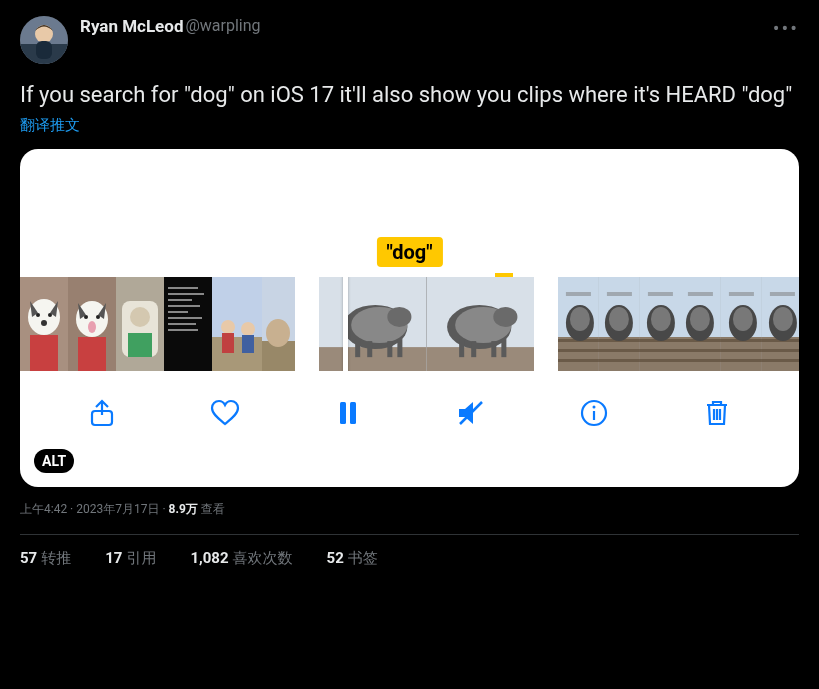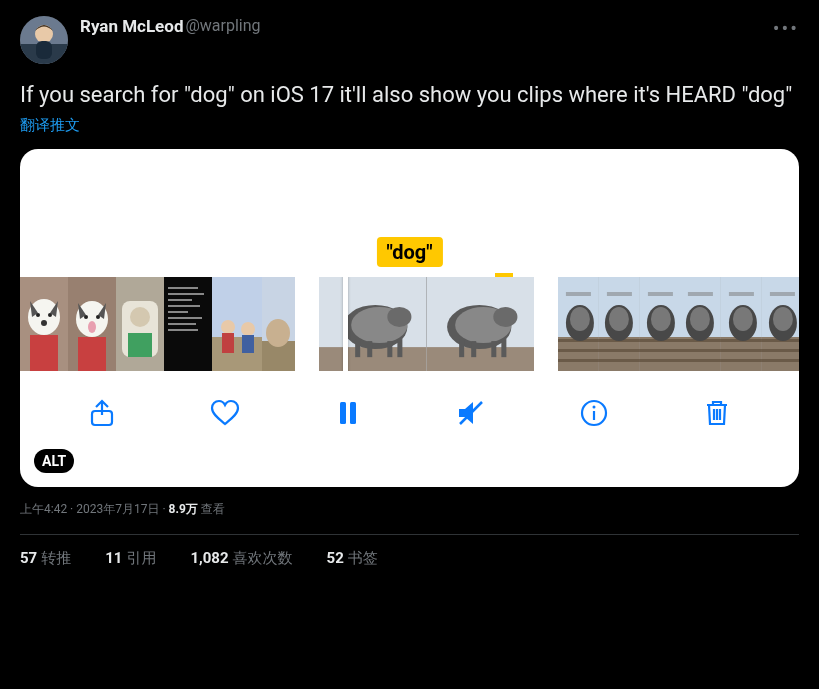--- a/index.html
+++ b/index.html
@@ -420,18 +420,18 @@
   </div>
 
   <div class="meta">
     <span>上午4:42</span> · <span>2023年7月17日</span> · <span class="views-num">8.9万</span> <span>查看</span>
   </div>
 
   <div class="divider"></div>
 
   <div class="stats">
     <div><span class="num">57</span><span>转推</span></div>
-    <div><span class="num">11</span><span>引用</span></div>
+    <div><span class="num">17</span><span>引用</span></div>
     <div><span class="num">1,082</span><span>喜欢次数</span></div>
     <div><span class="num">52</span><span>书签</span></div>
   </div>
 
 </div>
 
 </body></html>

